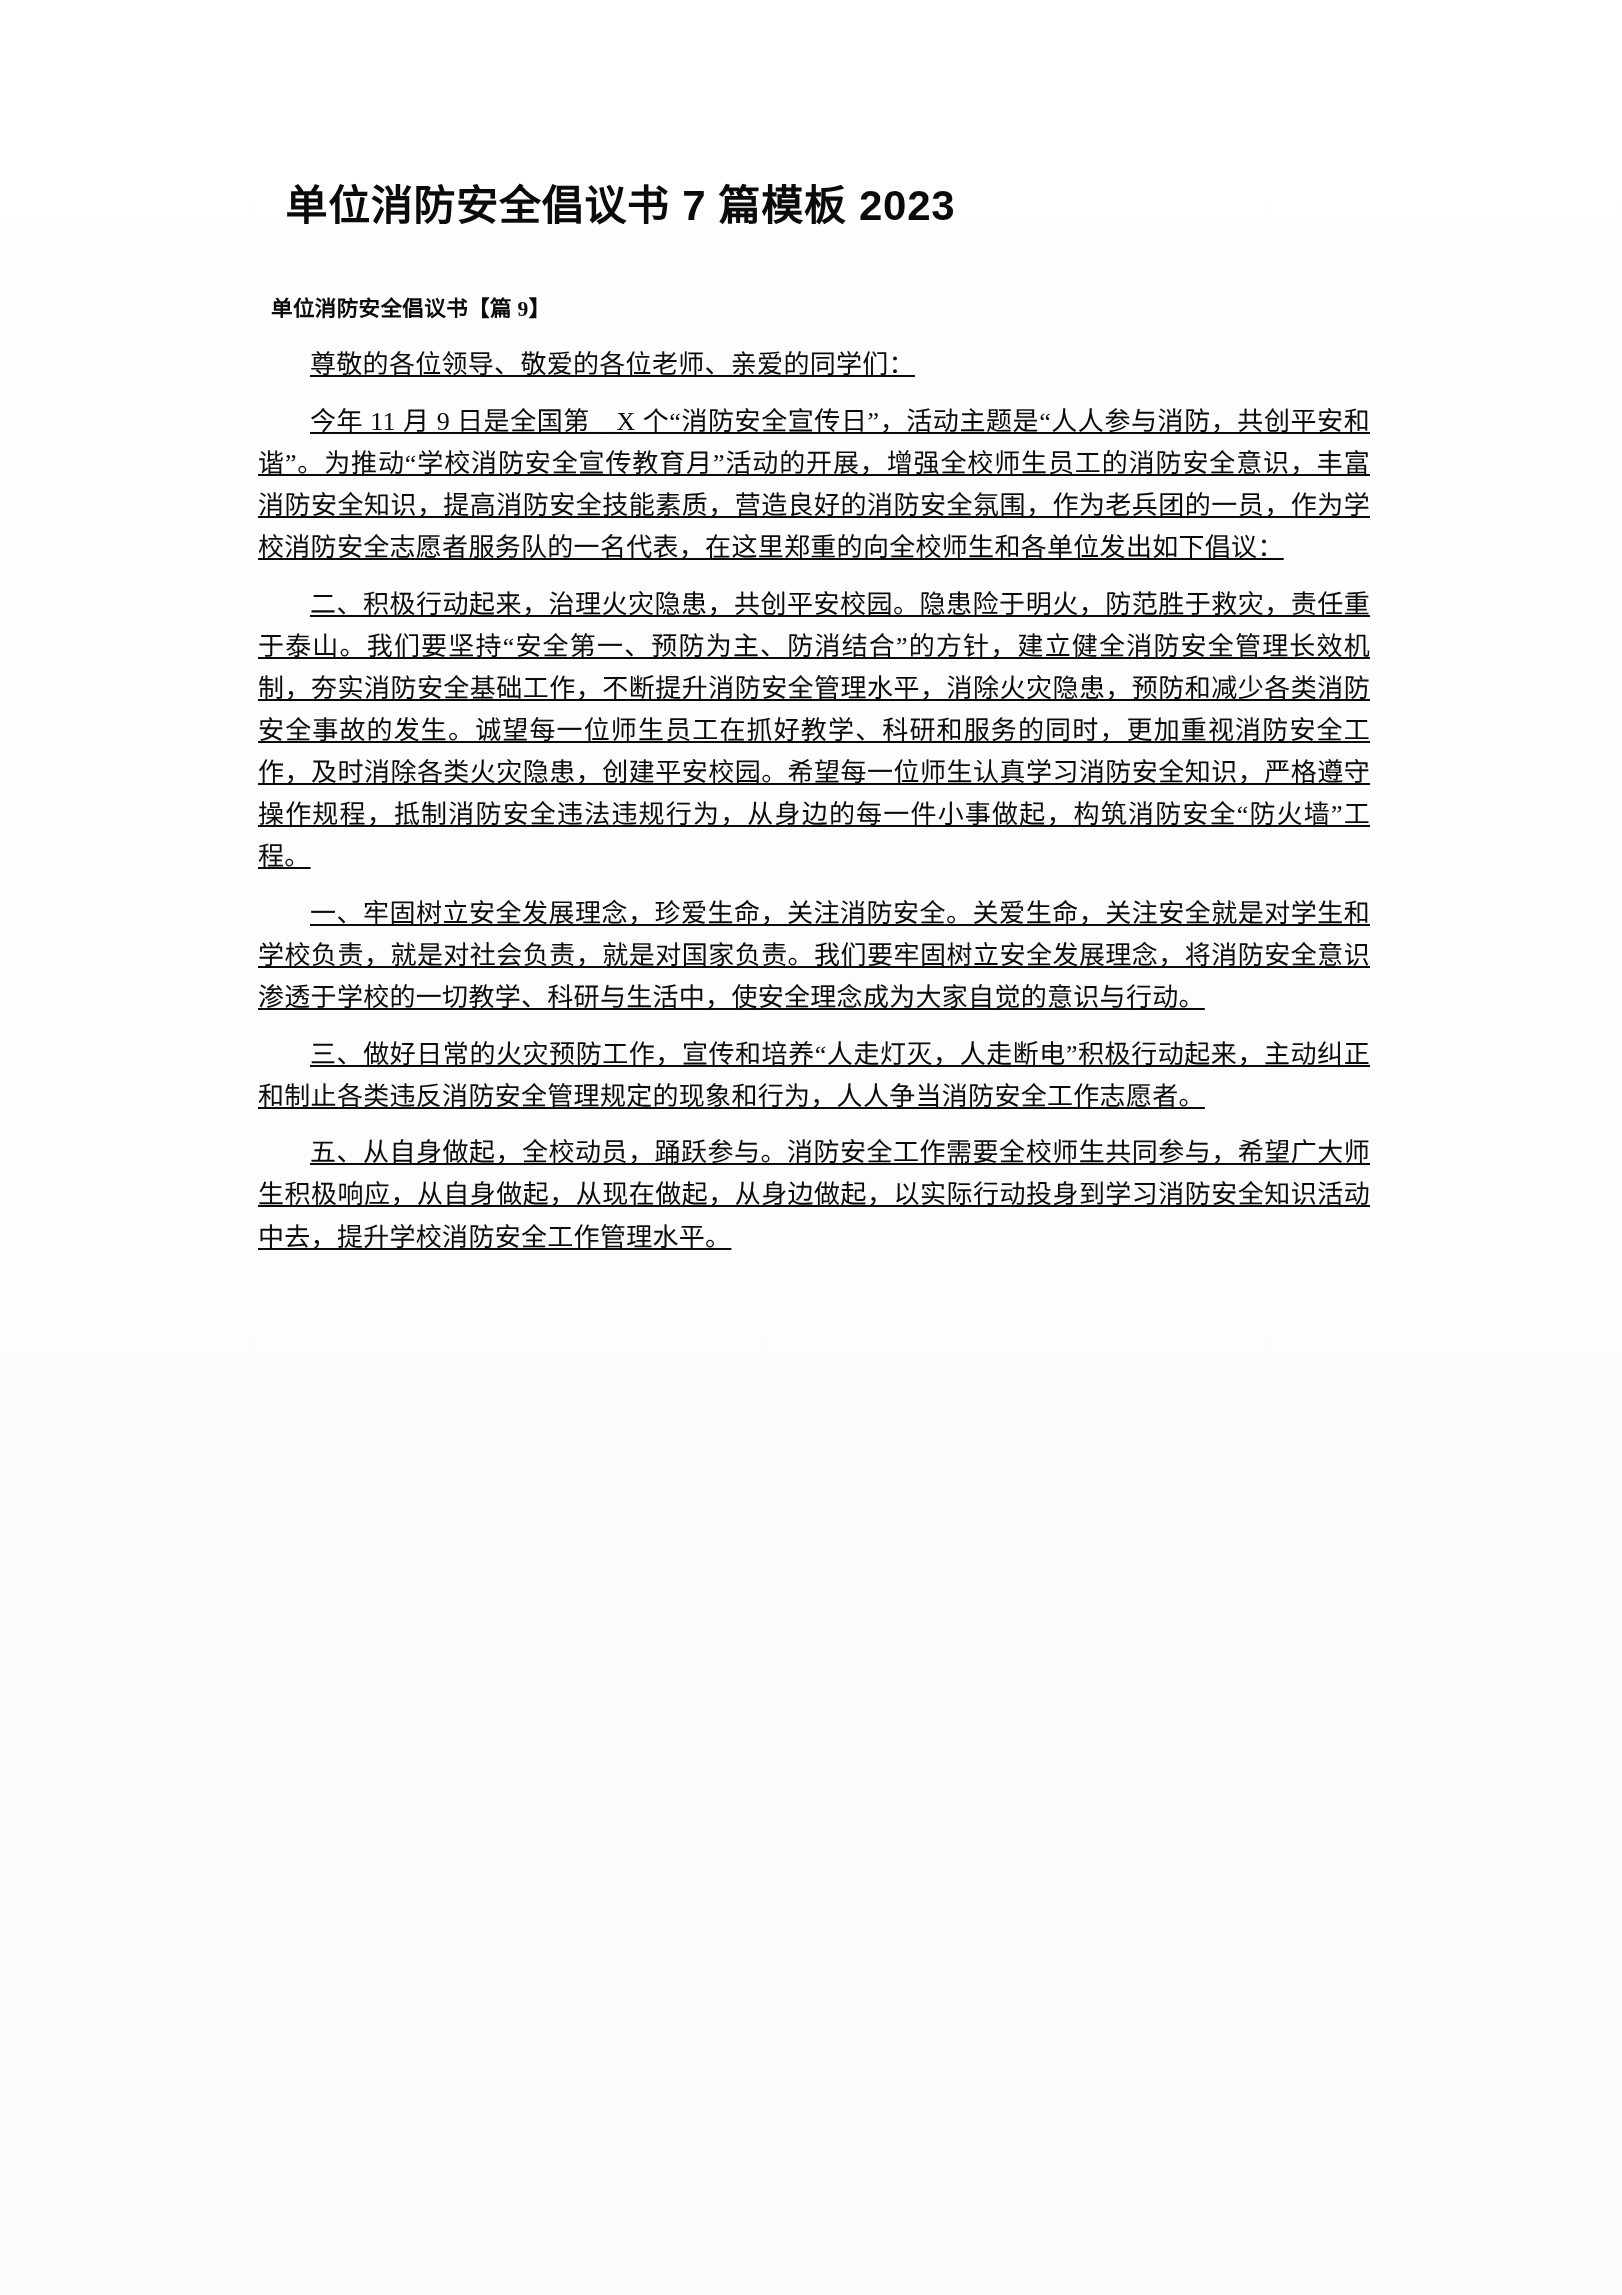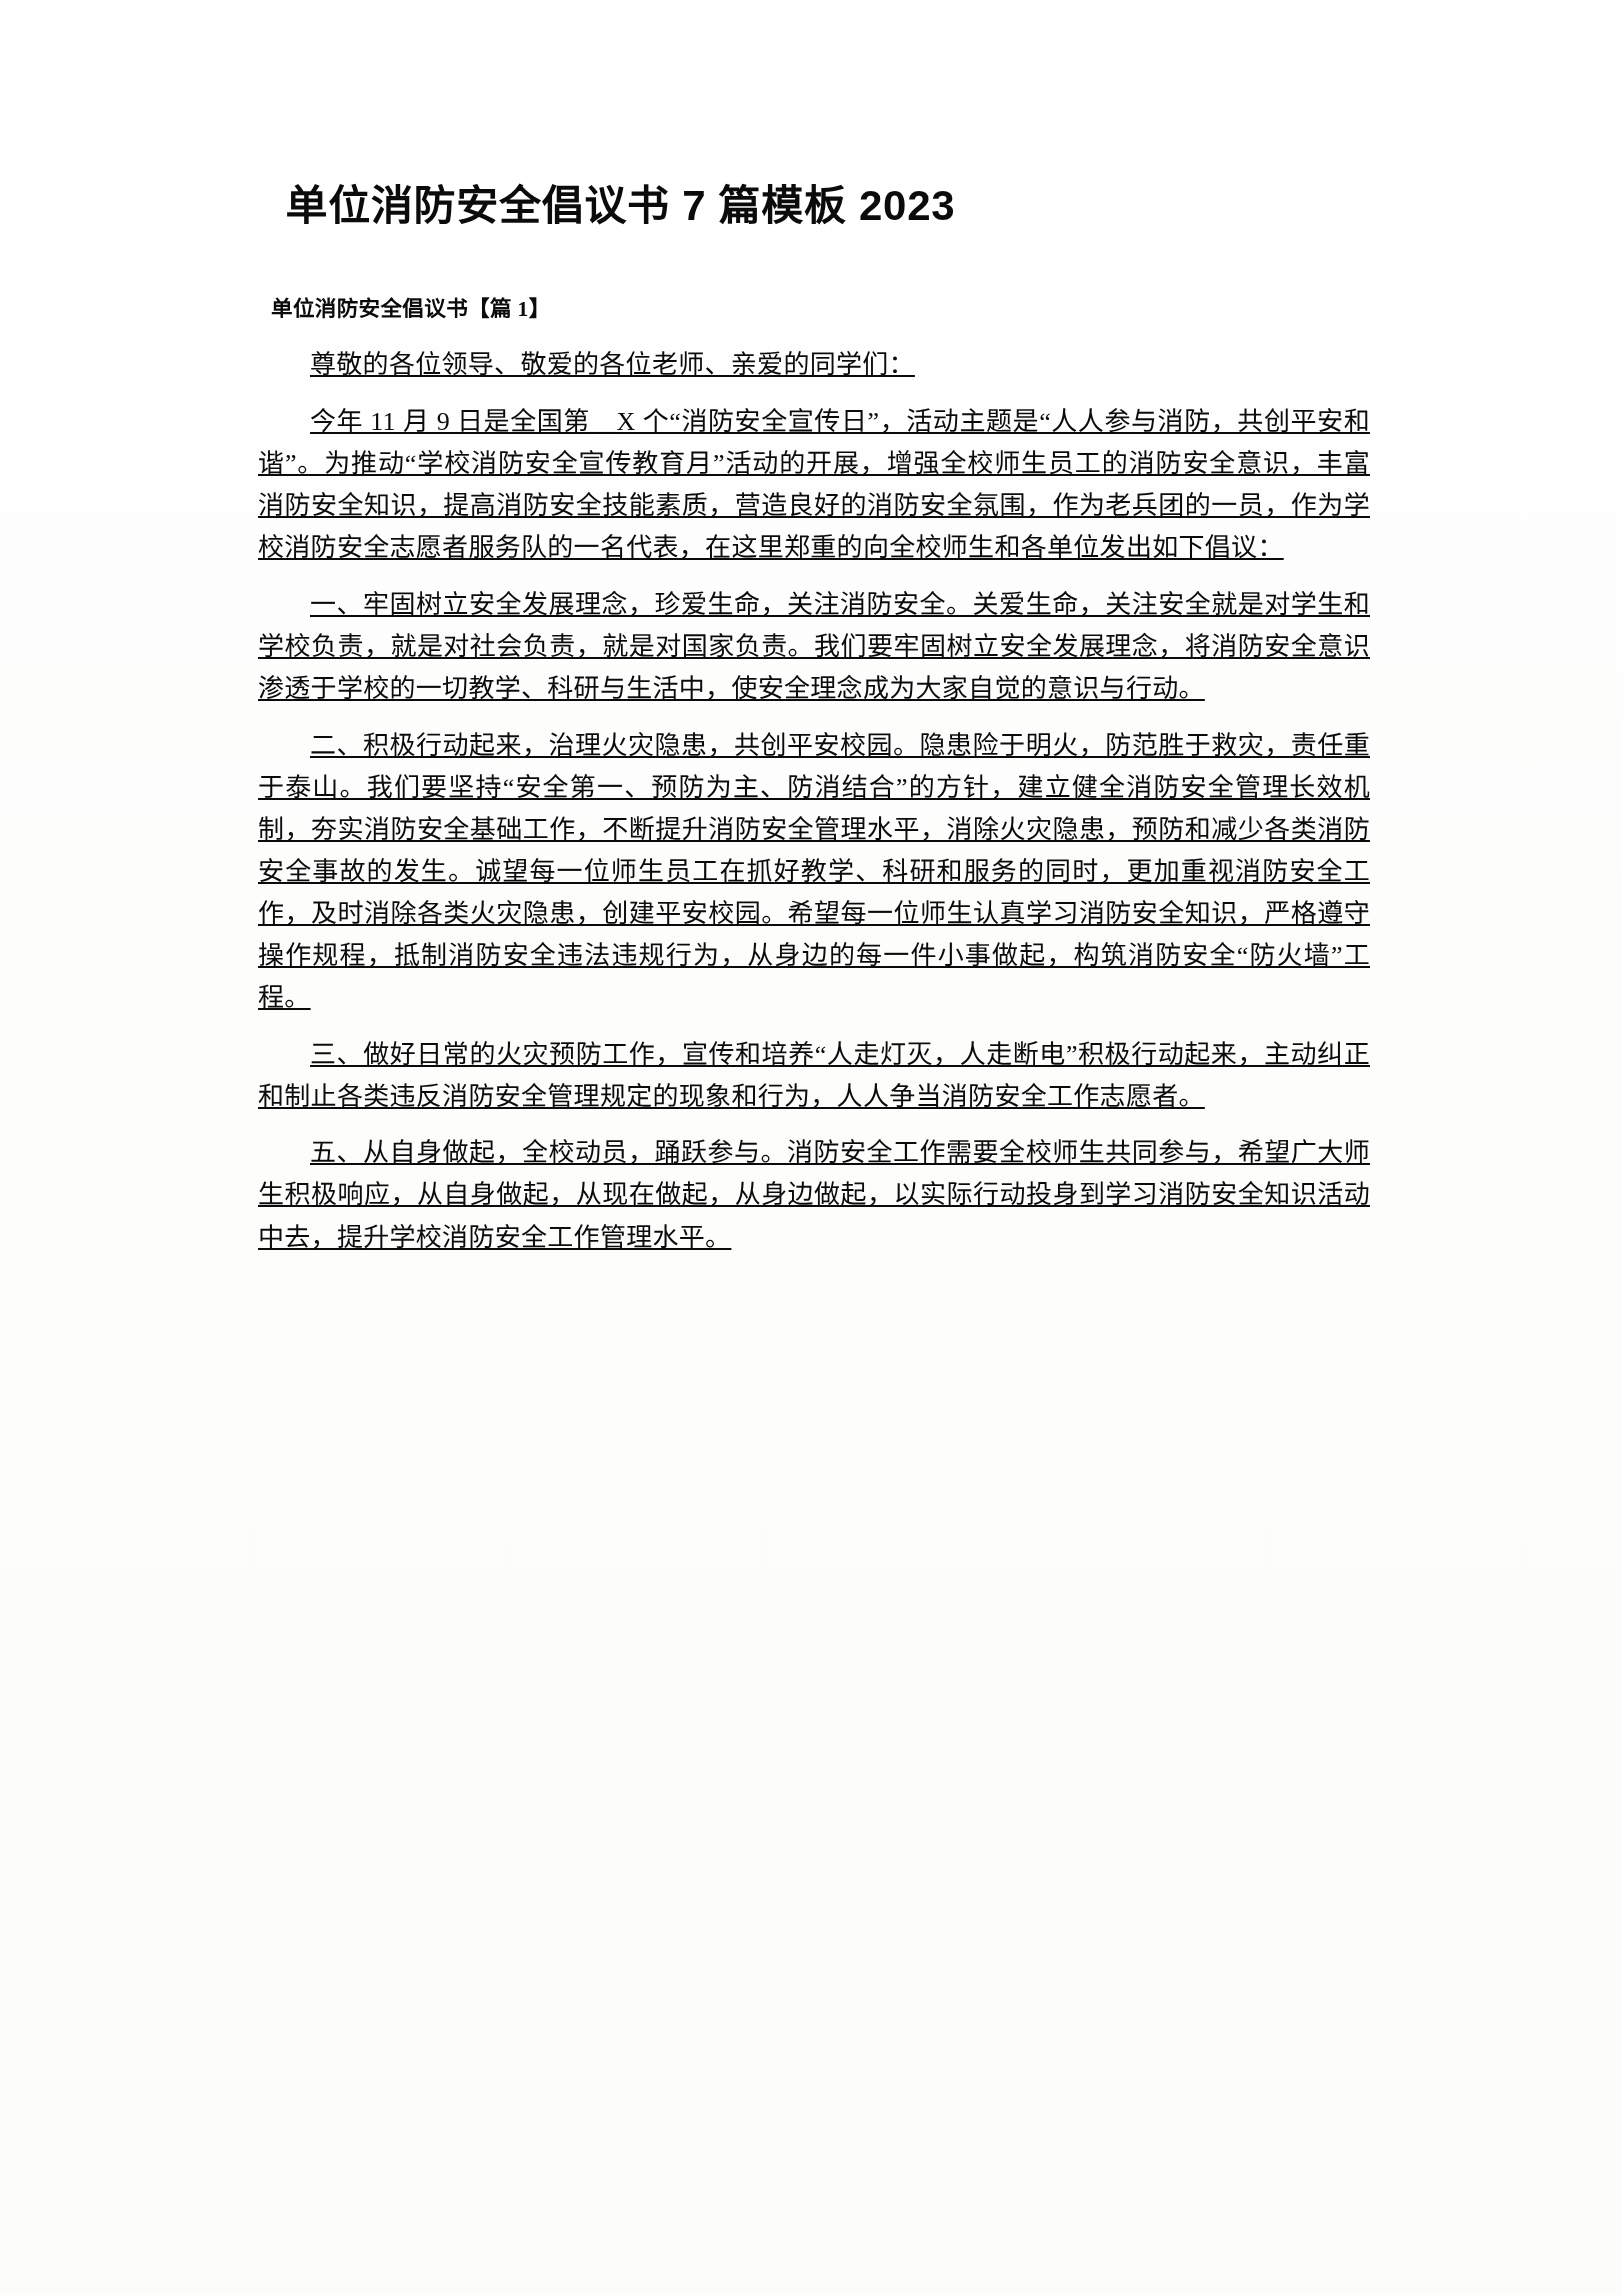--- a/index.html
+++ b/index.html
@@ -80,29 +80,29 @@
 </head>
 <body>
 
 <div class="page">
   <div class="paper-tint"></div>
 
   <div class="content">
 
     <h1 class="doc-title">单位消防安全倡议书 7 篇模板 2023</h1>
 
-    <div class="section-heading">单位消防安全倡议书【篇 1】</div>
+    <div class="section-heading">单位消防安全倡议书【篇 9】</div>
 
     <p class="para no-indent">尊敬的各位领导、敬爱的各位老师、亲爱的同学们：</p>
 
     <p class="para">今年 11 月 9 日是全国第__X 个“消防安全宣传日”，活动主题是“人人参与消防，共创平安和谐”。为推动“学校消防安全宣传教育月”活动的开展，增强全校师生员工的消防安全意识，丰富消防安全知识，提高消防安全技能素质，营造良好的消防安全氛围，作为老兵团的一员，作为学校消防安全志愿者服务队的一名代表，在这里郑重的向全校师生和各单位发出如下倡议：</p>
 
+    <p class="para">二、积极行动起来，治理火灾隐患，共创平安校园。隐患险于明火，防范胜于救灾，责任重于泰山。我们要坚持“安全第一、预防为主、防消结合”的方针，建立健全消防安全管理长效机制，夯实消防安全基础工作，不断提升消防安全管理水平，消除火灾隐患，预防和减少各类消防安全事故的发生。诚望每一位师生员工在抓好教学、科研和服务的同时，更加重视消防安全工作，及时消除各类火灾隐患，创建平安校园。希望每一位师生认真学习消防安全知识，严格遵守操作规程，抵制消防安全违法违规行为，从身边的每一件小事做起，构筑消防安全“防火墙”工程。</p>
+
     <p class="para">一、牢固树立安全发展理念，珍爱生命，关注消防安全。关爱生命，关注安全就是对学生和学校负责，就是对社会负责，就是对国家负责。我们要牢固树立安全发展理念，将消防安全意识渗透于学校的一切教学、科研与生活中，使安全理念成为大家自觉的意识与行动。</p>
-
-    <p class="para">二、积极行动起来，治理火灾隐患，共创平安校园。隐患险于明火，防范胜于救灾，责任重于泰山。我们要坚持“安全第一、预防为主、防消结合”的方针，建立健全消防安全管理长效机制，夯实消防安全基础工作，不断提升消防安全管理水平，消除火灾隐患，预防和减少各类消防安全事故的发生。诚望每一位师生员工在抓好教学、科研和服务的同时，更加重视消防安全工作，及时消除各类火灾隐患，创建平安校园。希望每一位师生认真学习消防安全知识，严格遵守操作规程，抵制消防安全违法违规行为，从身边的每一件小事做起，构筑消防安全“防火墙”工程。</p>
 
     <p class="para">三、做好日常的火灾预防工作，宣传和培养“人走灯灭，人走断电”积极行动起来，主动纠正和制止各类违反消防安全管理规定的现象和行为，人人争当消防安全工作志愿者。</p>
 
 
     <p class="para">五、从自身做起，全校动员，踊跃参与。消防安全工作需要全校师生共同参与，希望广大师生积极响应，从自身做起，从现在做起，从身边做起，以实际行动投身到学习消防安全知识活动中去，提升学校消防安全工作管理水平。</p>
 
   </div>
 </div>
 
 

